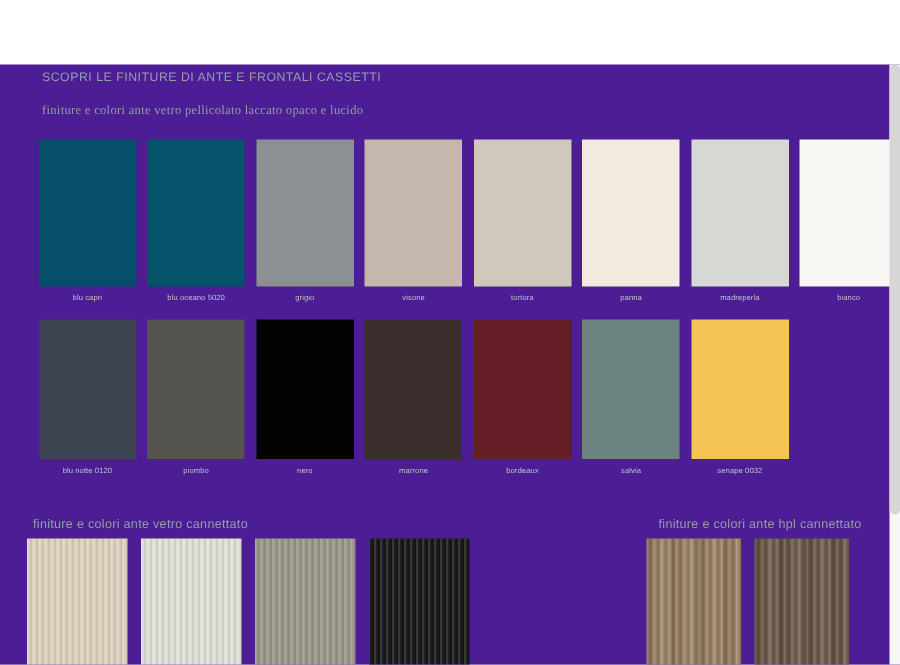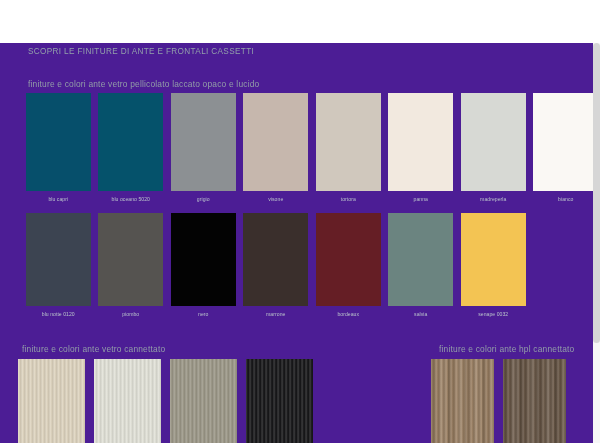--- a/index.html
+++ b/index.html
@@ -40,21 +40,21 @@
     color: #93a0ab;
     white-space: nowrap;
   }
   .section-title {
     position: absolute;
     font-size: 8.4px;
     letter-spacing: 0.2px;
     color: #939ea8;
     white-space: nowrap;
   }
-  #sub-vetro-pellicolato { left: 28px; top: 36px; }
+  #sub-vetro-pellicolato { left: 28px; top: 26px; font-family: Liberation Serif, serif; }
   #sub-vetro-cannettato  { left: 22px; top: 301px; }
   #sub-hpl-cannettato    { left: 420px; top: 301px; padding-left: 19px; }
 
   
   .grid {
     position: absolute;
     display: flex;
   }
   .cell {
     display: flex;

